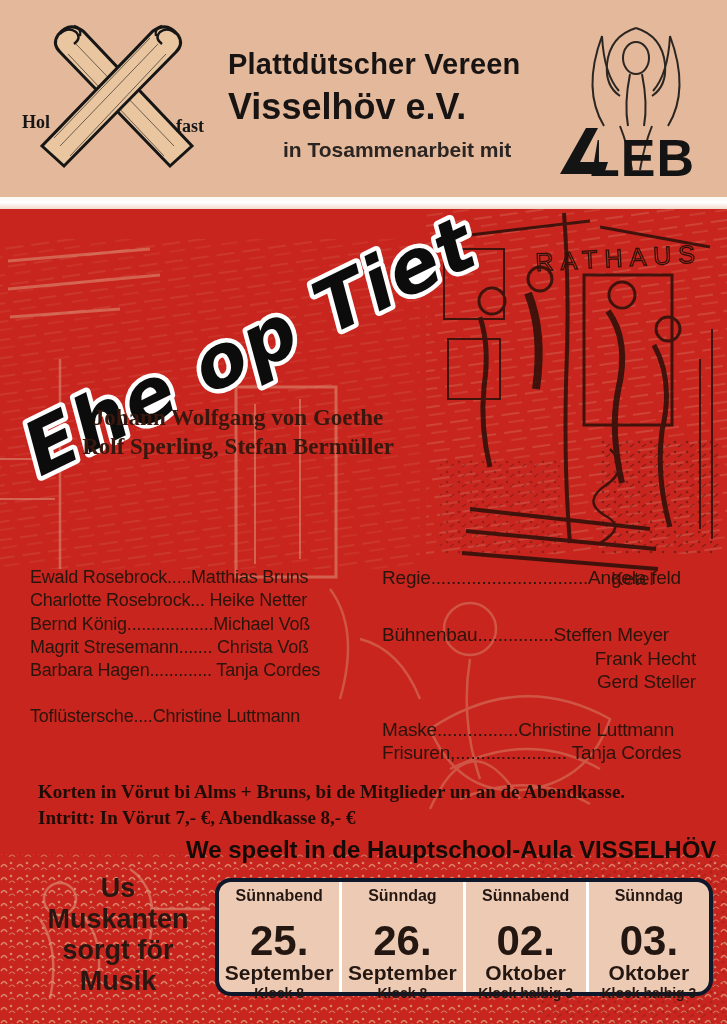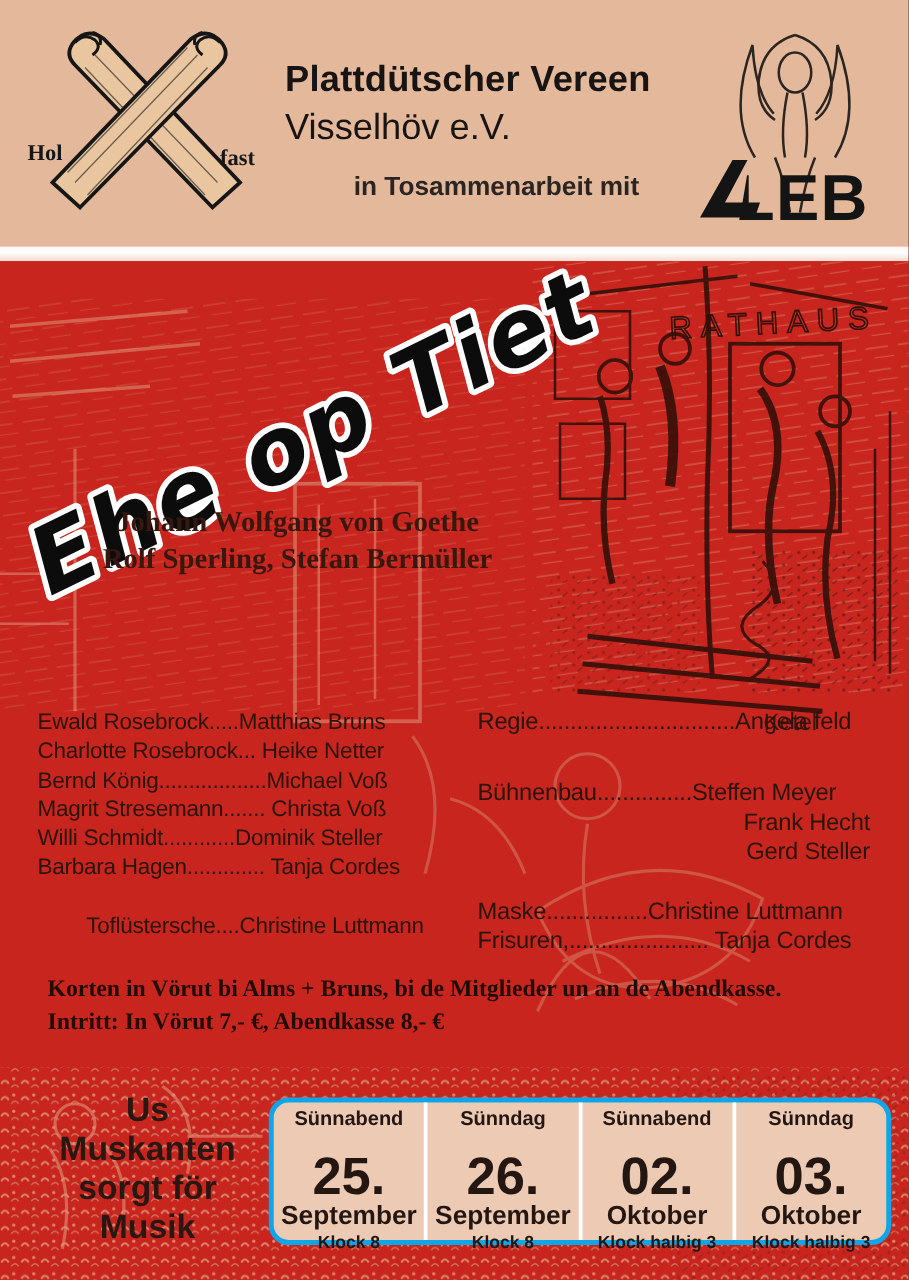--- a/index.html
+++ b/index.html
@@ -7,53 +7,53 @@
     position:relative;width:727px;height:1024px;overflow:hidden;
     font-family:"Liberation Sans",sans-serif;background:#c8251e;
   }
   
   .header{position:absolute;left:0;top:0;width:727px;height:197px;background:#e4b89a;}
   .divider{position:absolute;left:0;top:197px;width:727px;height:12px;
     background:linear-gradient(#fdf6f1,#ffffff 45%,#f3d9cb);}
   .holfast{position:absolute;left:14px;top:18px;}
   .org{position:absolute;left:228px;top:48px;color:#181413;}
   .org .l1{font-size:29px;font-weight:bold;letter-spacing:.2px;}
-  .org .l2{font-size:29px;font-weight:normal;margin-top:5px;}
+  .org .l2{font-size:36px;font-weight:bold;margin-top:5px;}
   .coop{position:absolute;left:283px;top:138px;font-size:21px;font-weight:bold;color:#2a2422;}
   .leb{position:absolute;left:552px;top:14px;}
   
   .body{position:absolute;left:0;top:209px;width:727px;height:815px;background:#c8251e;}
   .bg-art{position:absolute;left:0;top:0;}
   
   .credits{position:absolute;left:12px;top:194px;width:452px;text-align:center;
     font-family:"Liberation Serif",serif;font-weight:bold;font-size:23px;line-height:29px;
     color:#38180e;}
   
   .castcol{position:absolute;left:30px;top:357px;width:348px;
     font-size:18px;line-height:23.3px;color:#2a140c;letter-spacing:-.2px;white-space:nowrap;}
   .crewcol{position:absolute;left:382px;top:357px;width:332px;
     font-size:19px;line-height:23.3px;color:#2a140c;letter-spacing:-.2px;white-space:nowrap;}
-  .prompter-line{margin-top:23px;text-align:center;}
+  .prompter-line{margin-top:23px;}
   .crew-b{margin-top:34px;}
   .crew-right{text-align:right;padding-right:18px;}
   .crew-m{margin-top:25px;}
   .nm{position:relative;display:inline-block;}
   .ghost{position:absolute;left:23px;top:1px;opacity:.9;}
   
   .tickets{position:absolute;left:38px;top:570px;font-family:"Liberation Serif",serif;
     font-weight:bold;font-size:19px;line-height:26px;color:#200c05;white-space:nowrap;}
   
   .venue{position:absolute;left:186px;top:627px;width:530px;text-align:center;
     font-size:24px;font-weight:bold;color:#140a06;white-space:nowrap;}
   
   .music{position:absolute;left:18px;top:664px;width:200px;text-align:center;
     font-size:27px;font-weight:bold;line-height:31px;color:#2a1711;}
   
   .datestrip{position:absolute;left:215px;top:669px;width:498px;height:118px;
-    background:#edcab4;border:4px solid #0ea5e9;border-radius:16px;
+    background:#edcab4;border:4px solid #0f172a;border-radius:16px;
     display:flex;box-sizing:border-box;}
   .panel{flex:1;text-align:center;color:#241712;padding-top:5px;}
   .panel + .panel{border-left:3px solid #ffffff;}
   .pday{font-size:16px;font-weight:bold;}
   .pdate{font-size:42px;font-weight:bold;line-height:42px;margin-top:15px;}
   .pmonth{font-size:21px;font-weight:bold;line-height:22px;}
   .ptime{font-size:14px;font-weight:bold;margin-top:1px;}
 </style>
 </head>
 <body>
@@ -176,40 +176,40 @@
     <div class="credits">
       <div>Johann Wolfgang von Goethe</div>
       <div>Rolf Sperling, Stefan Bermüller</div>
     </div>
 
     <div class="castcol">
       <div>Ewald Rosebrock.....Matthias Bruns</div>
       <div>Charlotte Rosebrock... Heike Netter</div>
       <div>Bernd König..................Michael Voß</div>
       <div>Magrit Stresemann....... Christa Voß</div>
-      <div>Willi Schmidt............Dominik Steller</div>
       <div>Barbara Hagen............. Tanja Cordes</div>
       <div class="prompter-line">Toflüstersche....Christine Luttmann</div>
     </div>
 
     <div class="crewcol">
       <div><span>Regie...............................</span><span class="nm"><span>Angela feld</span><span class="ghost">Ketel</span></span>
       </div>
       <div class="crew-b">Bühnenbau...............Steffen Meyer</div>
       <div class="crew-right">Frank Hecht</div>
       <div class="crew-right">Gerd Steller</div>
       <div class="crew-m">Maske................Christine Luttmann</div>
       <div>Frisuren,...................... Tanja Cordes</div>
     </div>
 
     <div class="tickets">
       <div>Korten in Vörut bi Alms + Bruns, bi de Mitglieder un an de Abendkasse.</div>
       <div>Intritt: In Vörut 7,- €, Abendkasse 8,- €</div>
     </div>
 
+    <div class="venue">We speelt in de Hauptschool-Aula VISSELHÖV</div>
 
     <div class="music">
       <div>Us</div>
       <div>Muskanten</div>
       <div>sorgt för</div>
       <div>Musik</div>
     </div>
 
     <div class="datestrip">
       <div class="panel">

